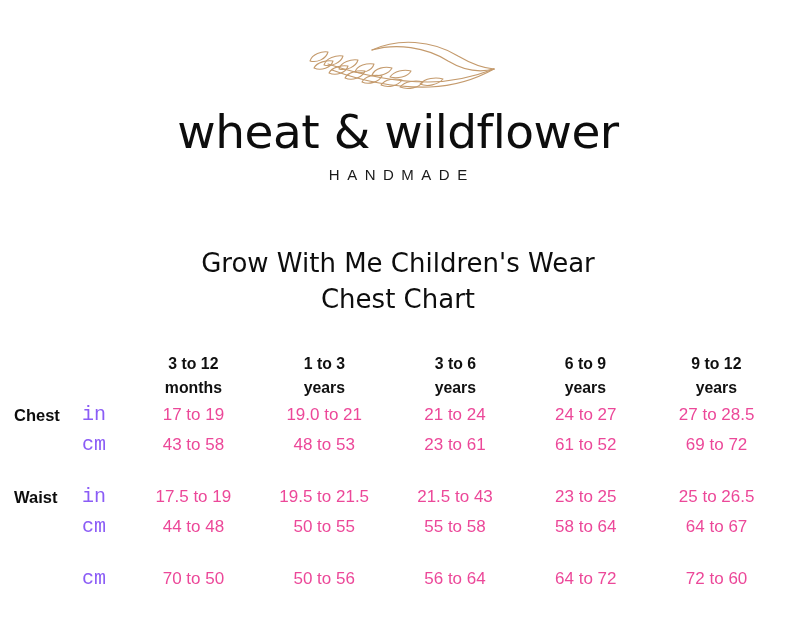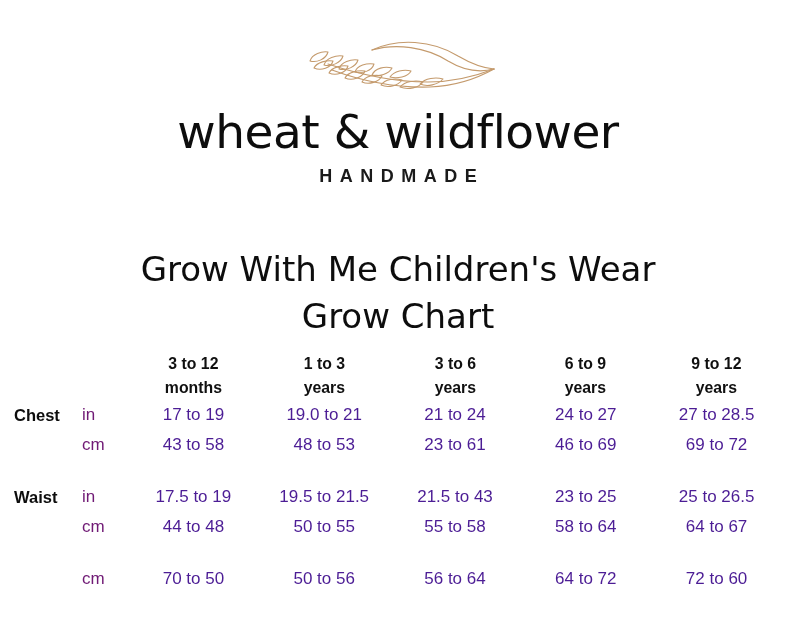--- a/index.html
+++ b/index.html
@@ -45,36 +45,36 @@
     font-size: 47px;
     font-weight: 400;
     letter-spacing: -0.5px;
     line-height: 1.02;
     color: #0d0d0d;
   }
 
   .brand-tagline {
     margin: 10px 0 0 0;
     font-family: "Liberation Sans", sans-serif;
-    font-size: 18px;
-    font-weight: 700;
+    font-size: 15px;
+    font-weight: 400;
     letter-spacing: 7.5px;
     text-indent: 7.5px;
     color: #1a1a1a;
   }
 
   
   .chart-title {
     position: absolute;
     top: 246px;
     left: 0;
     width: 796px;
     text-align: center;
     font-family: "DejaVu Sans", sans-serif;
-    font-size: 34px;
+    font-size: 26px;
     font-weight: 400;
     line-height: 1.37;
     color: #0d0d0d;
   }
   .chart-title .title-line {
     display: block;
   }
 
   
   .size-table {
@@ -116,35 +116,35 @@
     font-size: 16.5px;
     font-weight: bold;
     text-align: left;
     color: #0d0d0d;
     padding-right: 9px;
     line-height: 30px;
     white-space: nowrap;
   }
 
   .unit-cell {
-    font-family: Liberation Sans, sans-serif;
-    font-size: 17px;
+    font-family: Liberation Mono, monospace;
+    font-size: 20px;
     font-weight: 400;
     text-align: left;
-    color: #701a75;
+    color: #8b5cf6;
     line-height: 30px;
     white-space: nowrap;
   }
 
   .data-cell {
     font-family: "Liberation Sans", sans-serif;
     font-size: 17px;
     font-weight: 400;
     text-align: center;
-    color: #4c1d95;
+    color: #ec4899;
     line-height: 30px;
     white-space: nowrap;
   }
 
   tr.row-gap td {
     height: 22px;
     line-height: 22px;
     font-size: 0;
   }
 </style>
@@ -185,21 +185,21 @@
         <path d="M122 50 C 127 44, 138 43, 145 45 C 140 51, 129 53, 122 50 Z"></path>
       </g>
     </svg>
 
     <div class="brand-name">wheat &amp; wildflower</div>
     <div class="brand-tagline">HANDMADE</div>
   </div>
 
   <div class="chart-title">
     <span class="title-line">Grow With Me Children's Wear</span>
-    <span class="title-line">Grow Chart</span>
+    <span class="title-line">Chest Chart</span>
   </div>
 
   <table class="size-table">
     <colgroup>
       <col class="col-label">
       <col class="col-unit">
       <col class="col-data">
       <col class="col-data">
       <col class="col-data">
       <col class="col-data">
@@ -249,21 +249,21 @@
         <td class="data-cell">24 to 27</td>
         <td class="data-cell">27 to 28.5</td>
       </tr>
 
       <tr>
         <td class="row-label"></td>
         <td class="unit-cell">cm</td>
         <td class="data-cell">43 to 58</td>
         <td class="data-cell">48 to 53</td>
         <td class="data-cell">23 to 61</td>
-        <td class="data-cell">46 to 69</td>
+        <td class="data-cell">61 to 52</td>
         <td class="data-cell">69 to 72</td>
       </tr>
 
       <tr class="row-gap">
         <td></td>
         <td></td>
         <td></td>
         <td></td>
         <td></td>
         <td></td>

